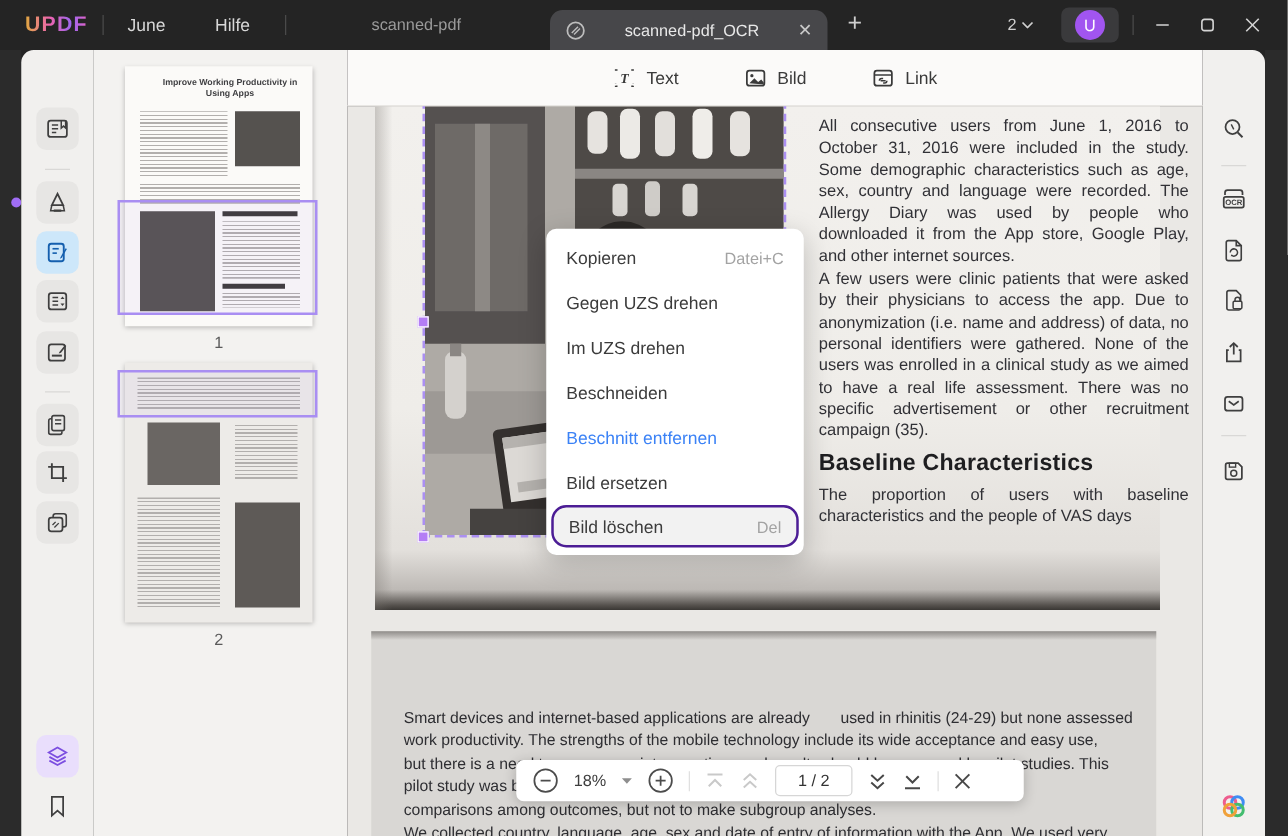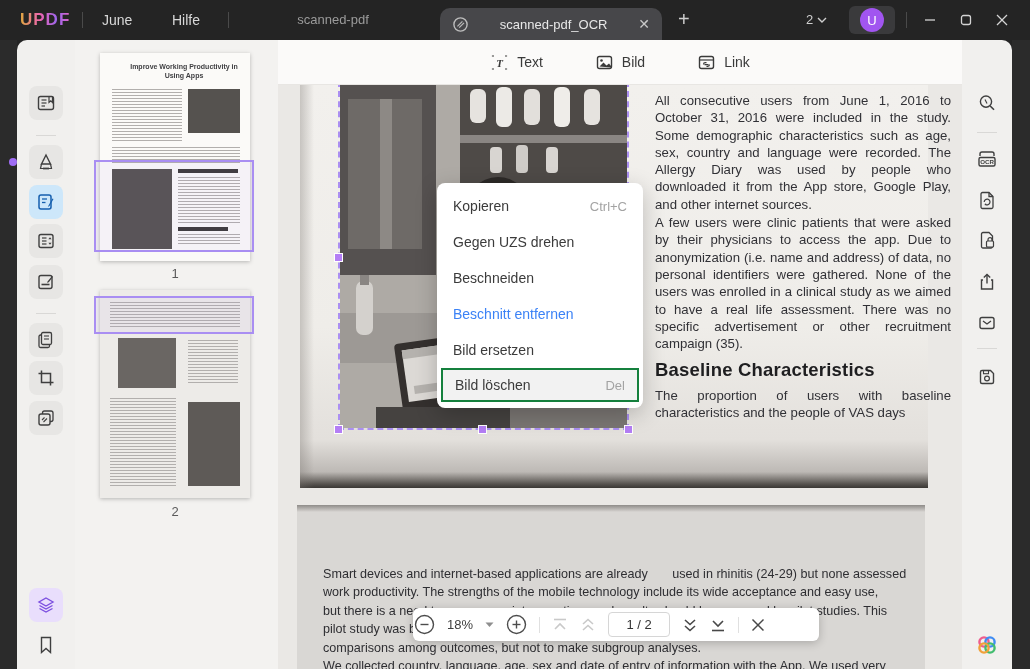--- a/index.html
+++ b/index.html
@@ -74,25 +74,25 @@
            background:linear-gradient(180deg,#8f8c89,#c2bfbc 70%,rgba(0,0,0,0)); }
   .page2-lines { position:absolute; left:26px; top:60px; width:594px; color:#2e2e32; font-size:12.6px; line-height:18.4px; }
   .page2-lines div { white-space:pre; }
 
   
   .ctx-menu { left:437px; top:183px; width:206px; background:#ffffff; border-radius:8px;
               box-shadow:0 6px 22px rgba(0,0,0,.22); padding:5px 0 6px 0; z-index:40; }
   .ctx-item { height:36px; display:flex; align-items:center; padding:0 16px; font-size:14px; color:#3b3b3b; }
   .ctx-item .sc { margin-left:auto; color:#a3a3a3; font-size:13px; }
   .ctx-item.disabled { color:#3b82f6; }
-  .ctx-item.highlight { margin:0 4px; padding:0 12px; height:34px; border:2px solid #15803d; border-radius:0; background:#f2f2f2; }
+  .ctx-item.highlight { margin:0 4px; padding:0 12px; height:34px; border:2px solid #4c1d95; border-radius:12px; background:#f2f2f2; }
 
   
   .zoom-bar { left:413px; top:608px; width:406px; height:33px; background:#fff; border-radius:6px;
-              box-shadow:0 2px 10px rgba(0,0,0,.22); display:flex; align-items:center; padding:0 1px; gap:12px; z-index:50; }
+              box-shadow:0 2px 10px rgba(0,0,0,.22); display:flex; align-items:center; padding:0 13px; gap:12px; z-index:50; }
   .zb-div { width:1px; height:16px; background:#e0e0e0; }
   .zb-text { font-size:13px; color:#3e3e3e; }
   .page-box { width:62px; height:25px; border:1px solid #d6d6d6; border-radius:4px; background:#fff;
               display:flex; align-items:center; justify-content:center; font-size:13px; color:#333; }
 </style>
 </head>
 <body>
 
 <div class="app">
 
@@ -352,24 +352,27 @@
         <div>pilot study was b</div>
         <div>comparisons among outcomes, but not to make subgroup analyses.</div>
         <div>We collected country, language, age, sex and date of entry of information with the App. We used very</div>
       </div>
     </div>
   </div>
 
   <div class="abs ctx-menu">
     <div class="ctx-item">
       <span>Kopieren</span>
-      <span class="sc">Ctrl+C</span>
+      <span class="sc">Datei+C</span>
     </div>
     <div class="ctx-item">
       <span>Gegen UZS drehen</span>
+    </div>
+    <div class="ctx-item">
+      <span>Im UZS drehen</span>
     </div>
     <div class="ctx-item">
       <span>Beschneiden</span>
     </div>
     <div class="ctx-item disabled">
       <span>Beschnitt entfernen</span>
     </div>
     <div class="ctx-item">
       <span>Bild ersetzen</span>
     </div>

